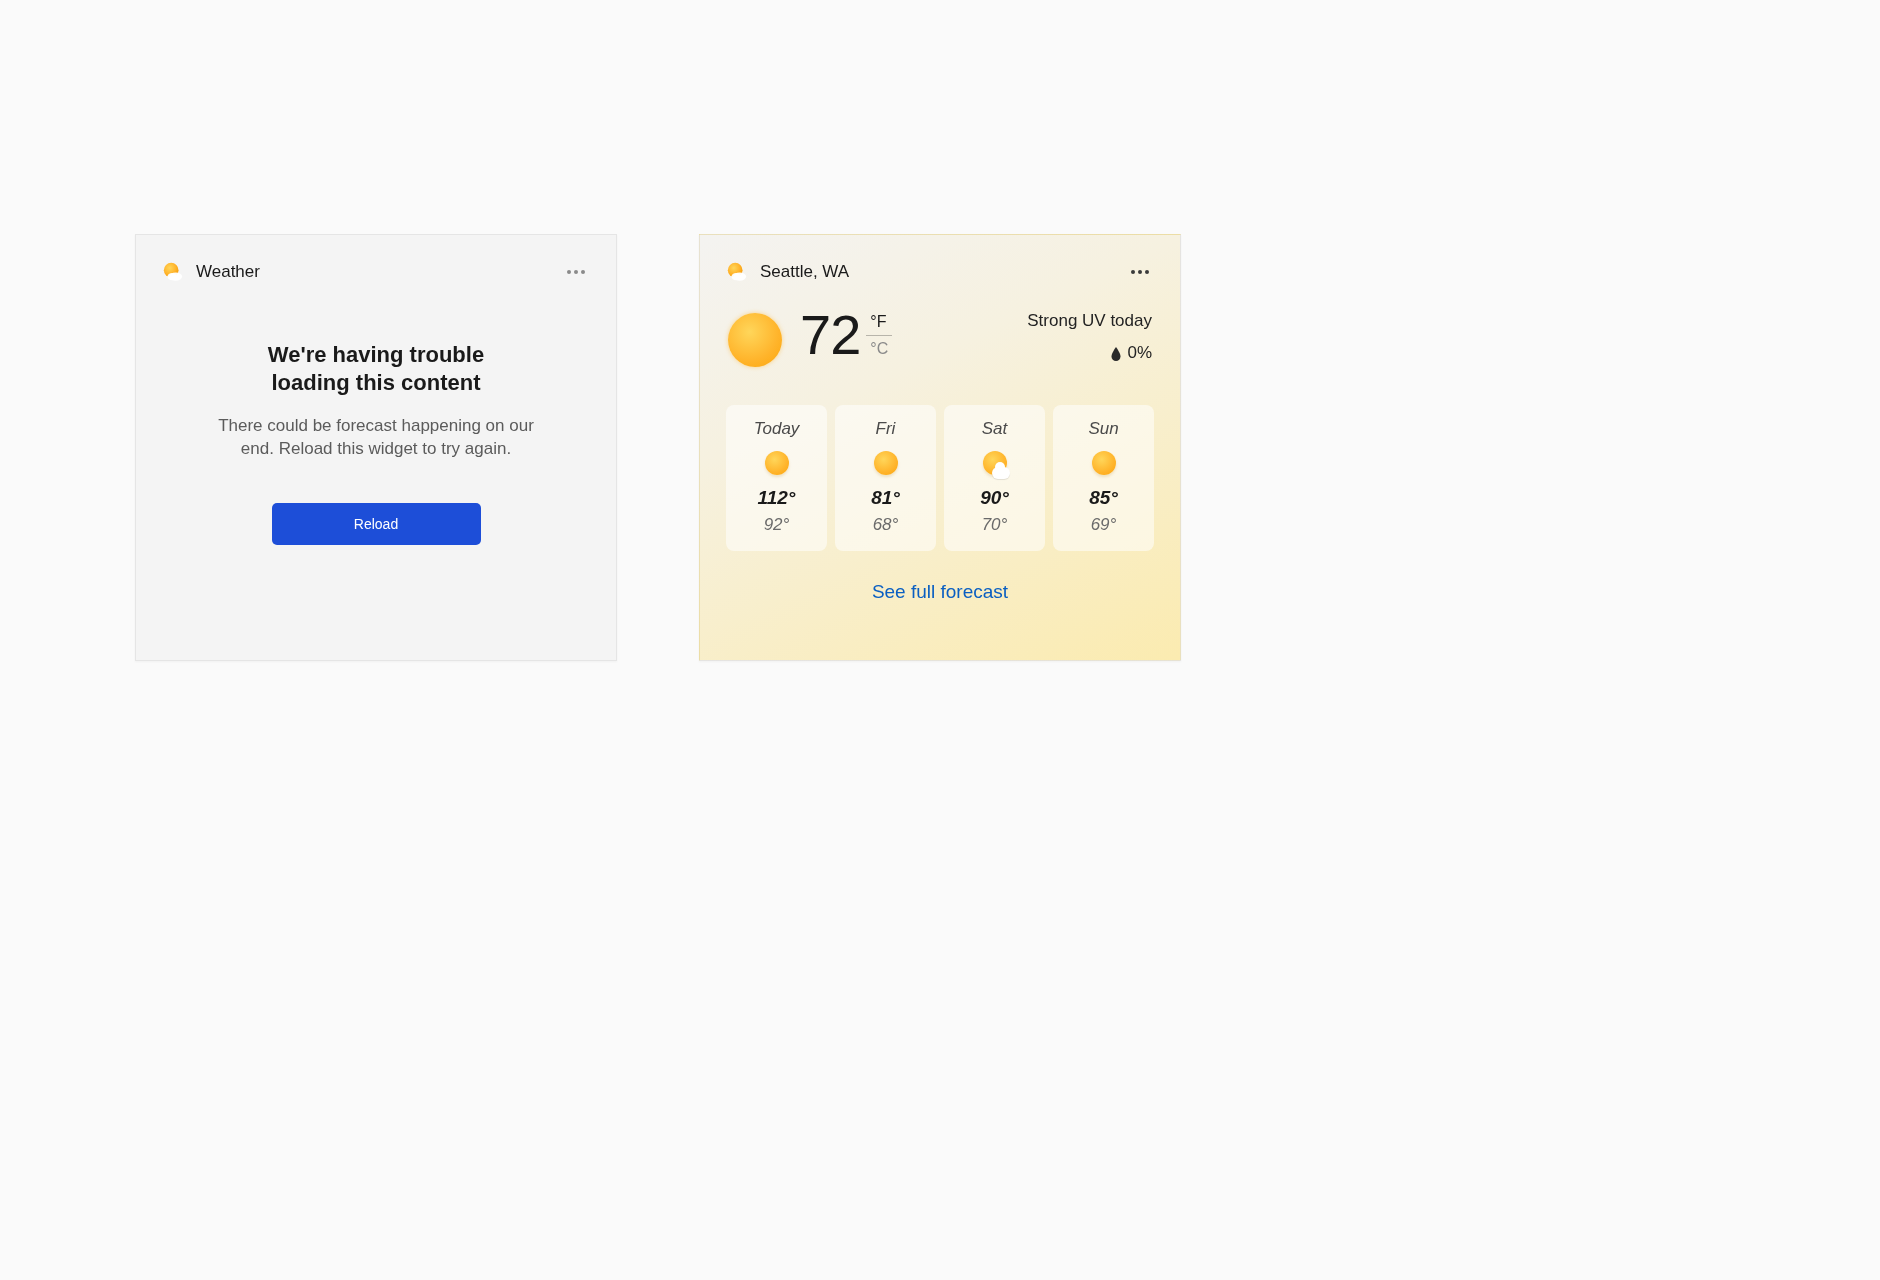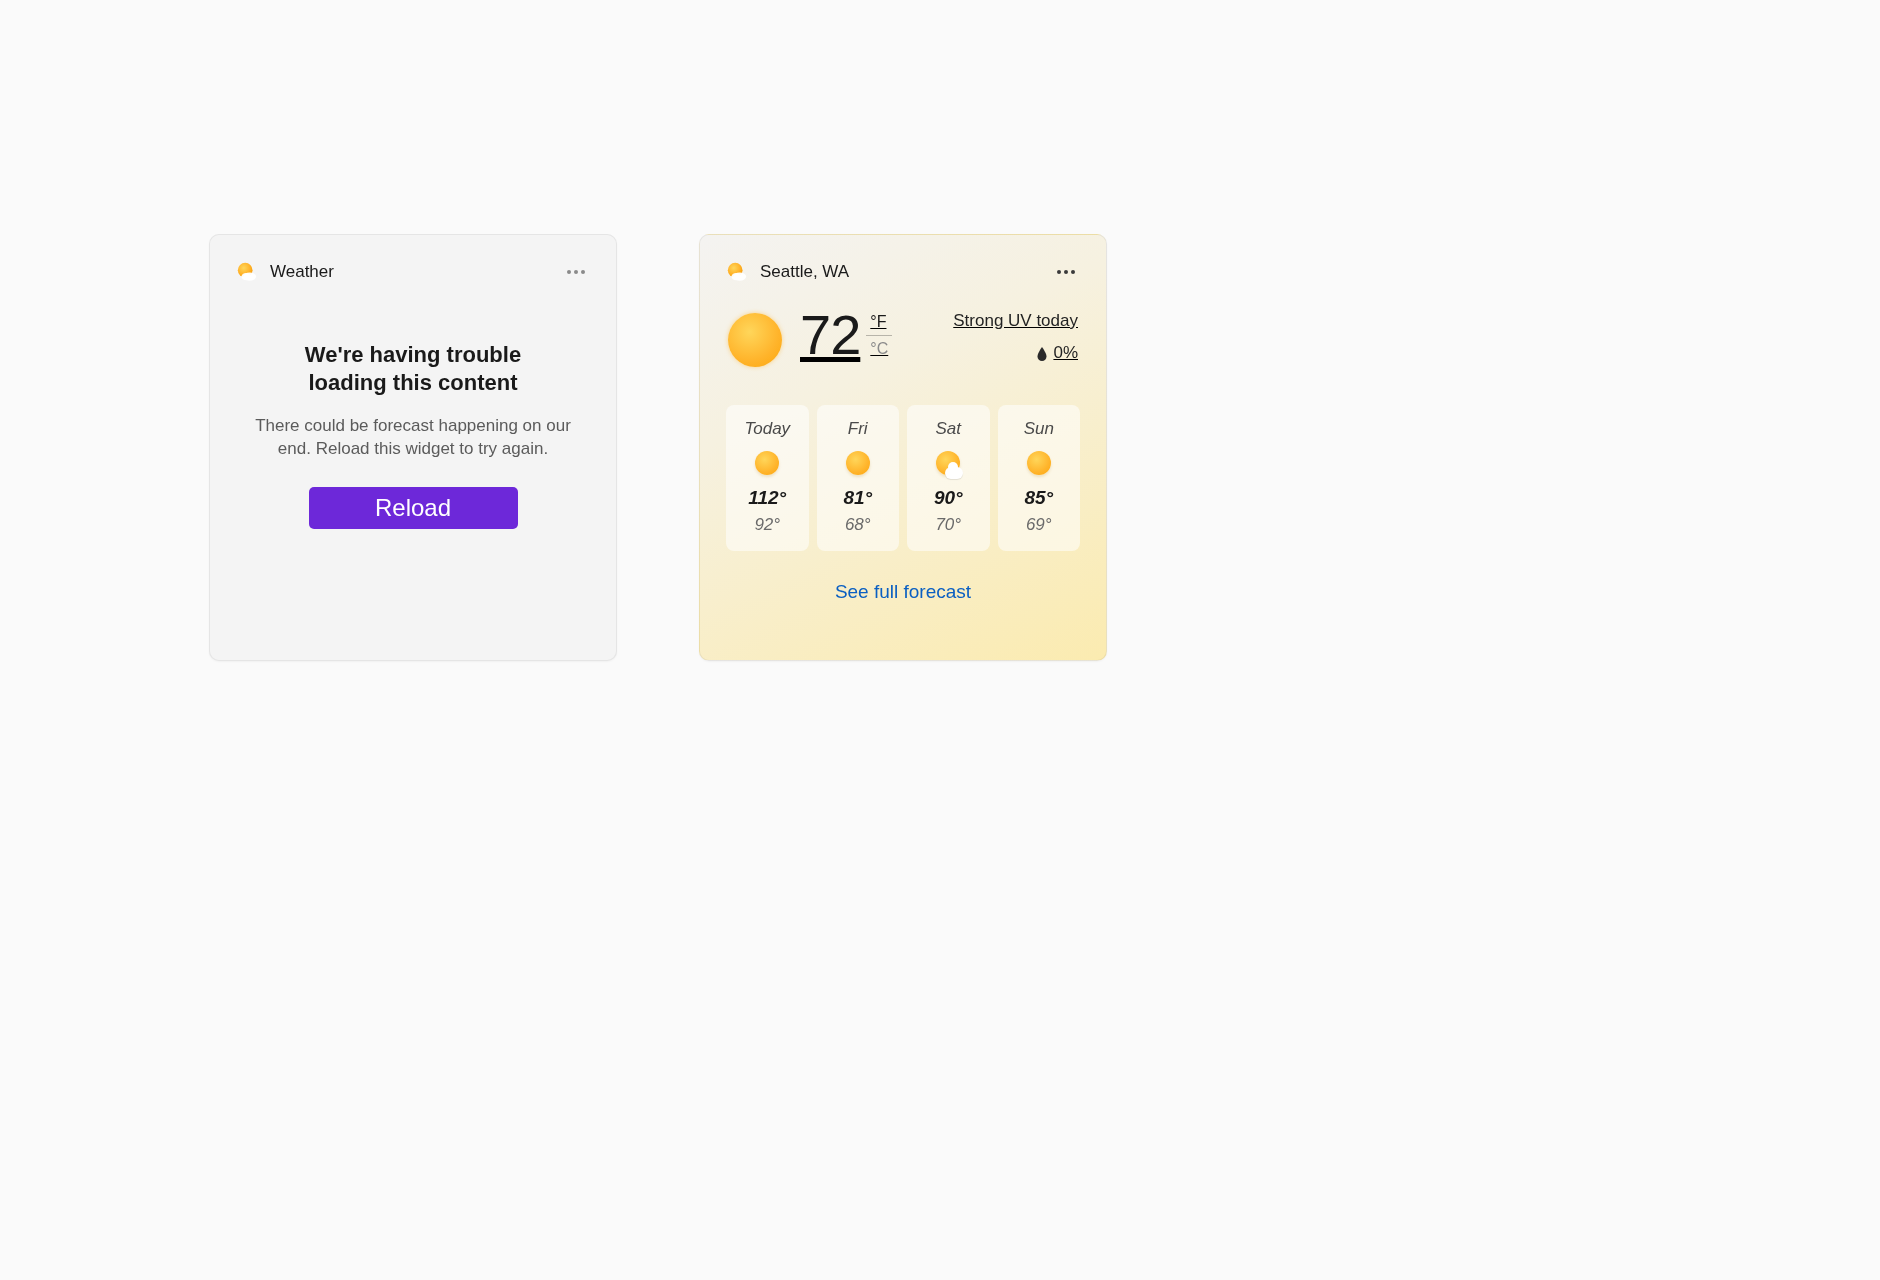--- a/index.html
+++ b/index.html
@@ -16,23 +16,23 @@
     width: 1316px; height: 896px;
     display: flex;
     align-items: flex-start;
     justify-content: center;
     gap: 82px;
     padding-top: 234px;
   }
 
   
   .card {
-    width: 408px;
+    width: 482px;
     height: 427px;
-    border-radius: 10px;
+    border-radius: 0;
     border: 1px solid rgba(0,0,0,0.06);
     box-shadow: 0 1px 2px rgba(0,0,0,0.04);
     padding: 22px 26px 24px 26px;
     display: flex;
     flex-direction: column;
   }
   .card-header {
     display: flex;
     align-items: center;
     height: 30px;
@@ -82,42 +82,41 @@
     max-width: 300px;
   }
   .error-desc {
     margin-top: 18px;
     font-size: 17px;
     color: #5b5b5b;
     line-height: 1.35;
     max-width: 320px;
   }
   .reload-btn {
-    margin-top: 26px;
+    margin-top: 42px;
     width: 209px;
     height: 42px;
-    background: #6d28d9;
+    background: #1d4ed8;
     color: #fff;
     border: none;
     border-radius: 5px;
-    font-size: 24px;
+    font-size: 14px;
     font-weight: 400;
     cursor: pointer;
   }
 
   
   .card.weather {
     background: linear-gradient(155deg, #f4f3f1 0%, #f6f1e0 35%, #fbebb0 100%);
   }
   .current-row {
     display: flex;
     align-items: flex-start;
     margin-top: 20px;
     padding: 0 2px;
-    text-decoration: underline;
   }
   .sun-big {
     width: 54px; height: 54px;
     border-radius: 50%;
     background: radial-gradient(circle at 40% 35%, #ffd65a 0%, #ffb42b 60%, #fca50a 100%);
     box-shadow: 0 0 4px rgba(255,180,40,0.5);
     margin-right: 18px;
     margin-top: 6px;
   }
   .temp-wrap { display:flex; align-items:flex-start; }

